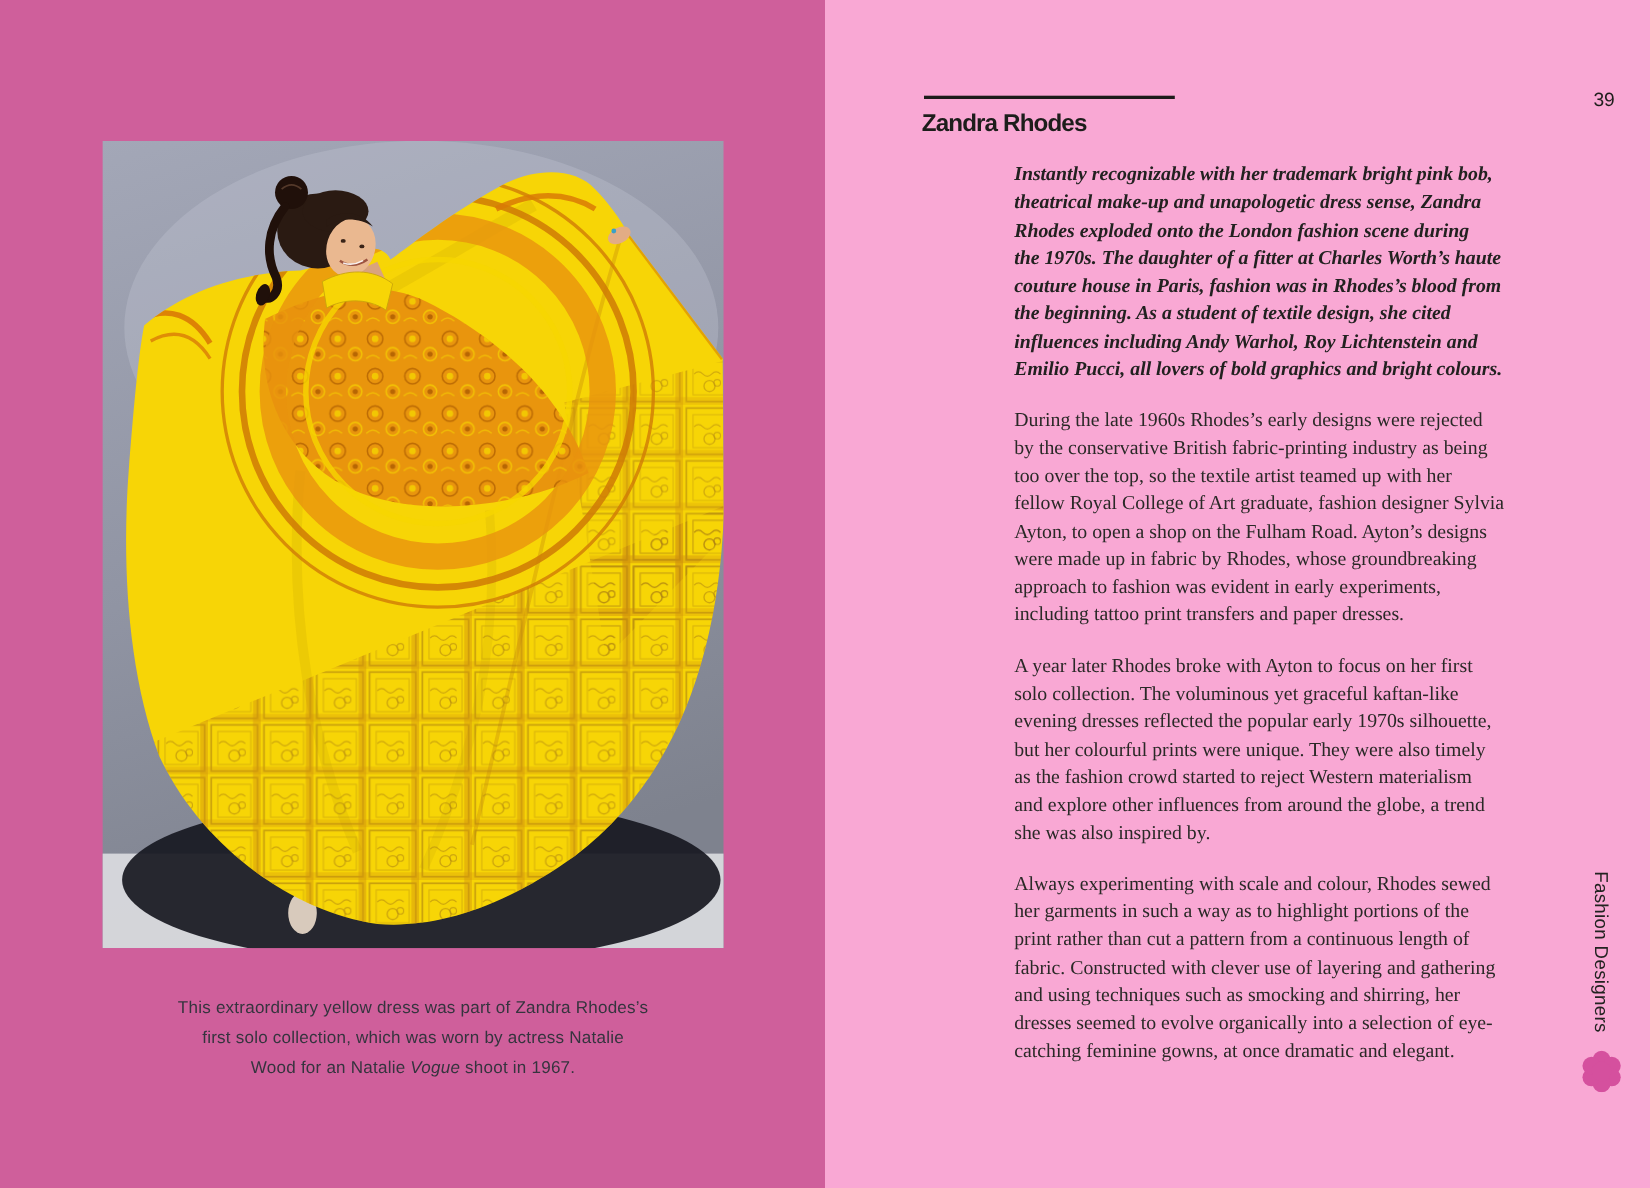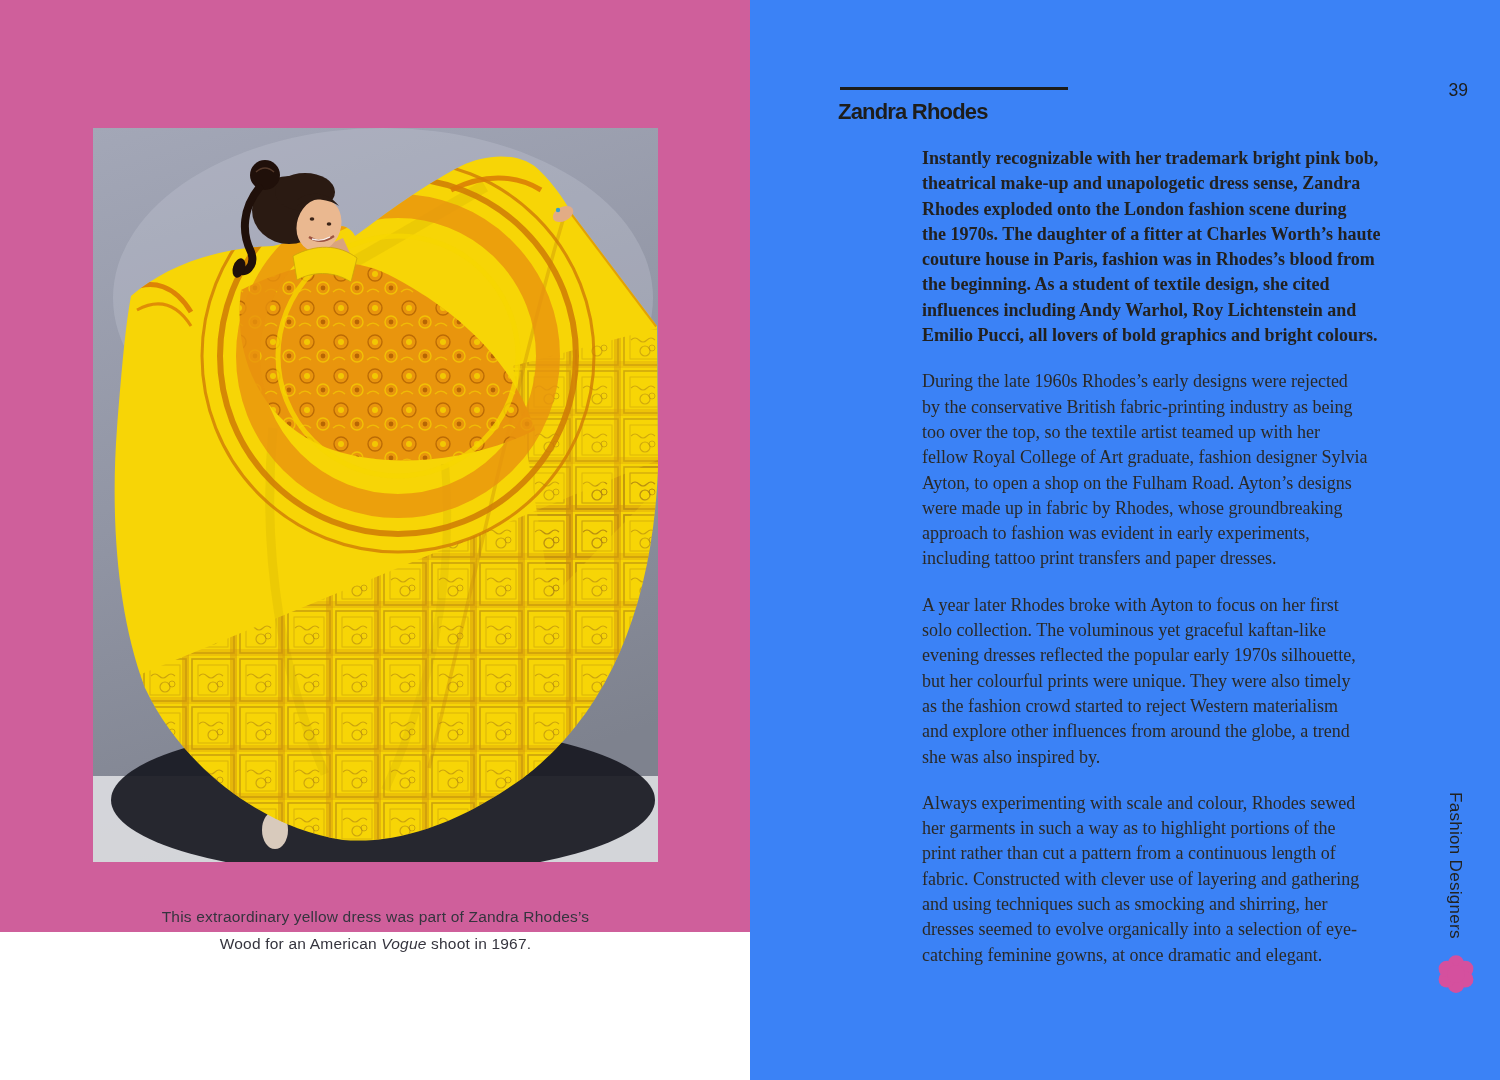--- a/index.html
+++ b/index.html
@@ -1,42 +1,42 @@
 <!DOCTYPE html>
 <html><head>
 <meta charset="utf-8">
 <style>
   html,body{margin:0;padding:0;background:#ffffff;}
   .spread{
     position:relative;width:1500px;height:1080px;overflow:hidden;
     background:#ffffff;font-family:"Liberation Sans",sans-serif;
   }
   
-  .left-page{position:absolute;left:0;top:0;width:750px;height:932px;background:#cf5f9b;}
+  .left-page{position:absolute;left:0;top:0;width:750px;height:1080px;background:#cf5f9b;}
   .photo-frame{position:absolute;left:93px;top:128px;width:565px;height:734px;overflow:hidden;}
   .photo-frame svg{display:block;}
   .caption{
     position:absolute;left:93px;top:903px;width:565px;
     text-align:center;color:#35343e;font-size:15.5px;line-height:27px;letter-spacing:.2px;
   }
   .caption .ital{font-style:italic;}
   
-  .right-page{position:absolute;left:750px;top:0;width:750px;height:1080px;background:#3b82f6;}
+  .right-page{position:absolute;left:750px;top:0;width:750px;height:1080px;background:#f9a8d4;}
   .title-rule{position:absolute;left:90px;top:87px;width:228px;height:3px;background:#1c1c1a;}
   .page-title{
     position:absolute;left:88px;top:92px;margin:0;
     font-size:22px;font-weight:bold;letter-spacing:-0.8px;color:#1d1d1b;line-height:40px;
   }
   .page-number{position:absolute;right:32px;top:80px;font-size:17.5px;color:#1d1d1b;}
   .body-text{position:absolute;left:172px;top:146px;width:545px;}
   .body-text p{
     margin:0 0 21px 0;font-family:"Liberation Serif",serif;
     font-size:18px;line-height:25.3px;color:#2a2927;white-space:pre-line;
   }
-  .body-text p.lead{font-weight:bold;color:#222120;}
+  .body-text p.lead{font-weight:bold;color:#222120;font-style:italic;}
   .section-label{
     position:absolute;left:695px;top:792px;
     writing-mode:vertical-rl;text-orientation:mixed;
     font-size:17px;color:#222220;letter-spacing:.3px;white-space:nowrap;
   }
   .flower{position:absolute;left:687px;top:955px;width:38px;height:38px;}
 </style>
 </head>
 <body>
 
@@ -137,21 +137,22 @@
 
         <g>
           <ellipse cx="470" cy="86" rx="11" ry="7" fill="#e2ac85" transform="rotate(-28 470 86)"></ellipse>
           <circle cx="465" cy="82" r="2.2" fill="#3aa0c8"></circle>
         </g>
       </svg>
     </div>
 
     <div class="caption">
       <div>This extraordinary yellow dress was part of Zandra Rhodes’s</div>
-      <div><span>Wood for an American </span><span class="ital">Vogue</span><span> shoot in 1967.</span></div>
+      <div>first solo collection, which was worn by actress Natalie</div>
+      <div><span>Wood for an Natalie </span><span class="ital">Vogue</span><span> shoot in 1967.</span></div>
     </div>
   </div>
 
   <div class="right-page">
     <div class="page-number">39</div>
     <div class="title-rule"></div>
     <h1 class="page-title">Zandra Rhodes</h1>
 
     <div class="body-text">
       <p class="lead">Instantly recognizable with her trademark bright pink bob,

